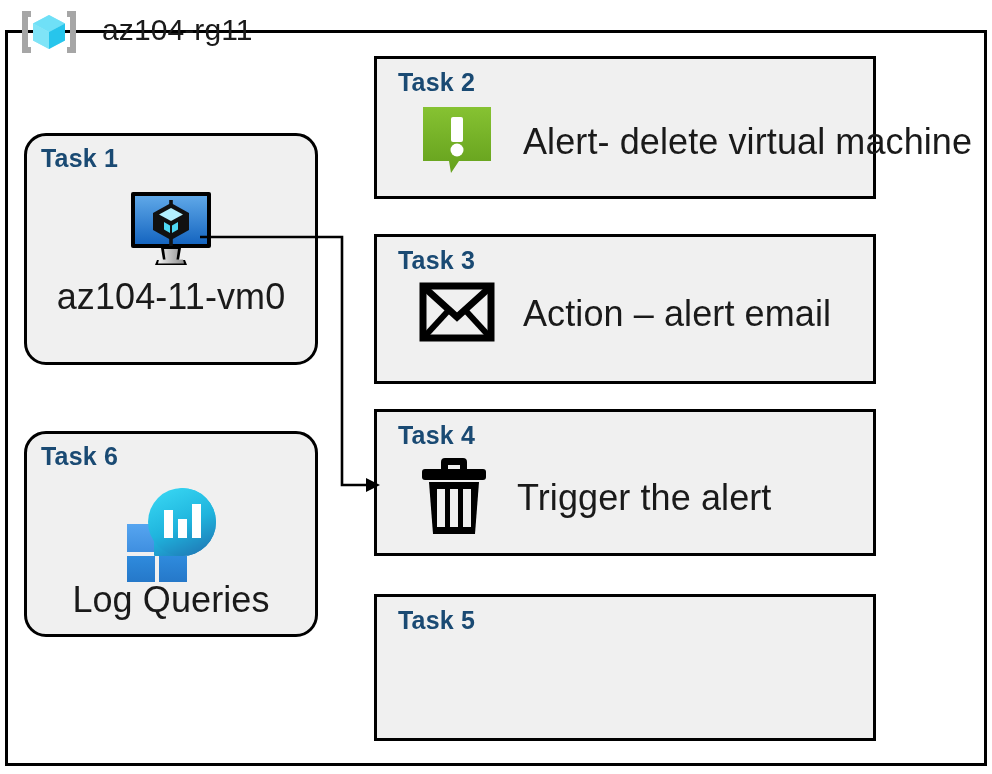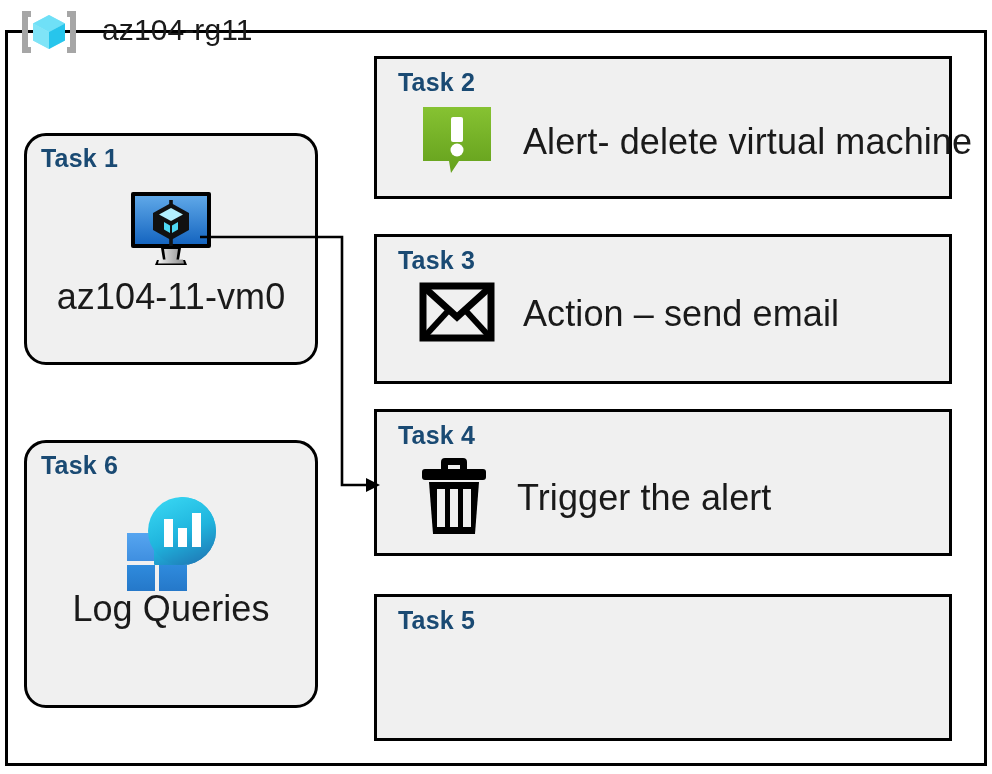--- a/index.html
+++ b/index.html
@@ -93,38 +93,38 @@
     justify-content: center;
   }
   .card-left .card-label {
     position: absolute;
     left: 0;
     right: 0;
     text-align: center;
   }
 
   
-  .card-right { width: 578px; left: 374px; }
+  .card-right { width: 502px; left: 374px; }
   .card-right .card-title { left: 21px; top: 9px; }
   .card-right .row {
     position: absolute;
     left: 42px;
     top: 44px;
     right: 10px;
     display: flex;
     align-items: center;
   }
   .card-right .row .card-label { margin-left: 28px; }
 
   
   #card-task1 { left: 24px; top: 133px; height: 232px; }
   #card-task1 .icon-slot { top: 50px; }
   #card-task1 .card-label { top: 140px; }
 
-  #card-task6 { left: 24px; top: 440px; height: 268px; }
+  #card-task6 { left: 24px; top: 431px; height: 206px; }
   #card-task6 .icon-slot { top: 52px; }
   #card-task6 .card-label { top: 145px; }
 
   #card-task2 { top: 56px; height: 143px; }
   #card-task3 { top: 234px; height: 150px; }
   #card-task4 { top: 409px; height: 147px; }
   #card-task5 { top: 594px; height: 147px; }
 
   
   .connector {
@@ -252,21 +252,21 @@
     <div class="card-title">Task 3</div>
     <div class="row">
       <span>
         <svg viewBox="0 0 76 62" width="76" height="62" aria-hidden="true">
           <rect x="4" y="5" width="68" height="52" fill="none" stroke="#000000" stroke-width="7"></rect>
           <path d="M7 8 L38 36 L69 8" fill="none" stroke="#000000" stroke-width="7"></path>
           <path d="M7 54 L29 30" fill="none" stroke="#000000" stroke-width="6"></path>
           <path d="M69 54 L47 30" fill="none" stroke="#000000" stroke-width="6"></path>
         </svg>
       </span>
-      <span class="card-label">Action – send email</span>
+      <span class="card-label">Action – alert email</span>
     </div>
   </div>
 
   <div class="card card-right" id="card-task4">
     <div class="card-title">Task 4</div>
     <div class="row">
       <span>
         <svg viewBox="0 0 70 80" width="70" height="80" aria-hidden="true">
 
           <path d="M26 2 L44 2 A4 4 0 0 1 48 6 L48 13 L41 13 L41 9 L29 9 L29 13 L22 13 L22 6 A4 4 0 0 1 26 2 Z" fill="#000000"></path>

